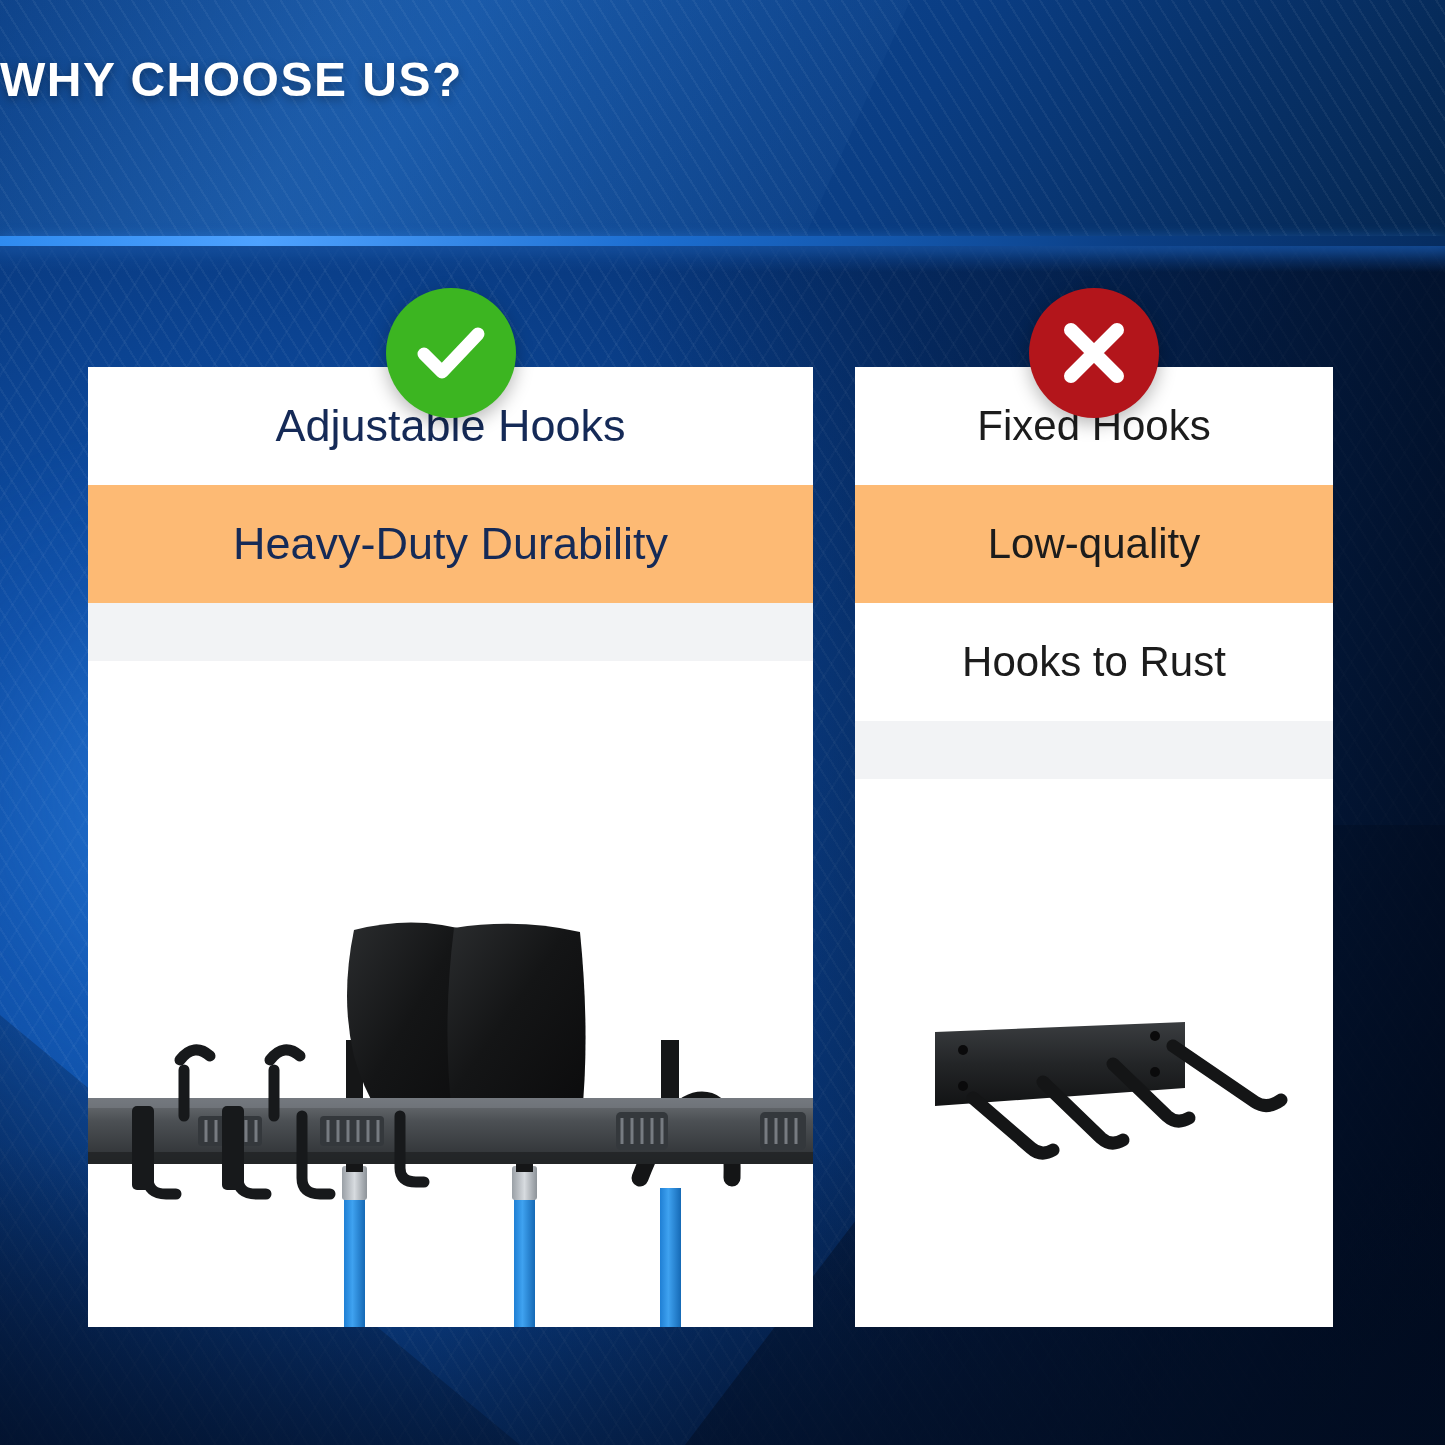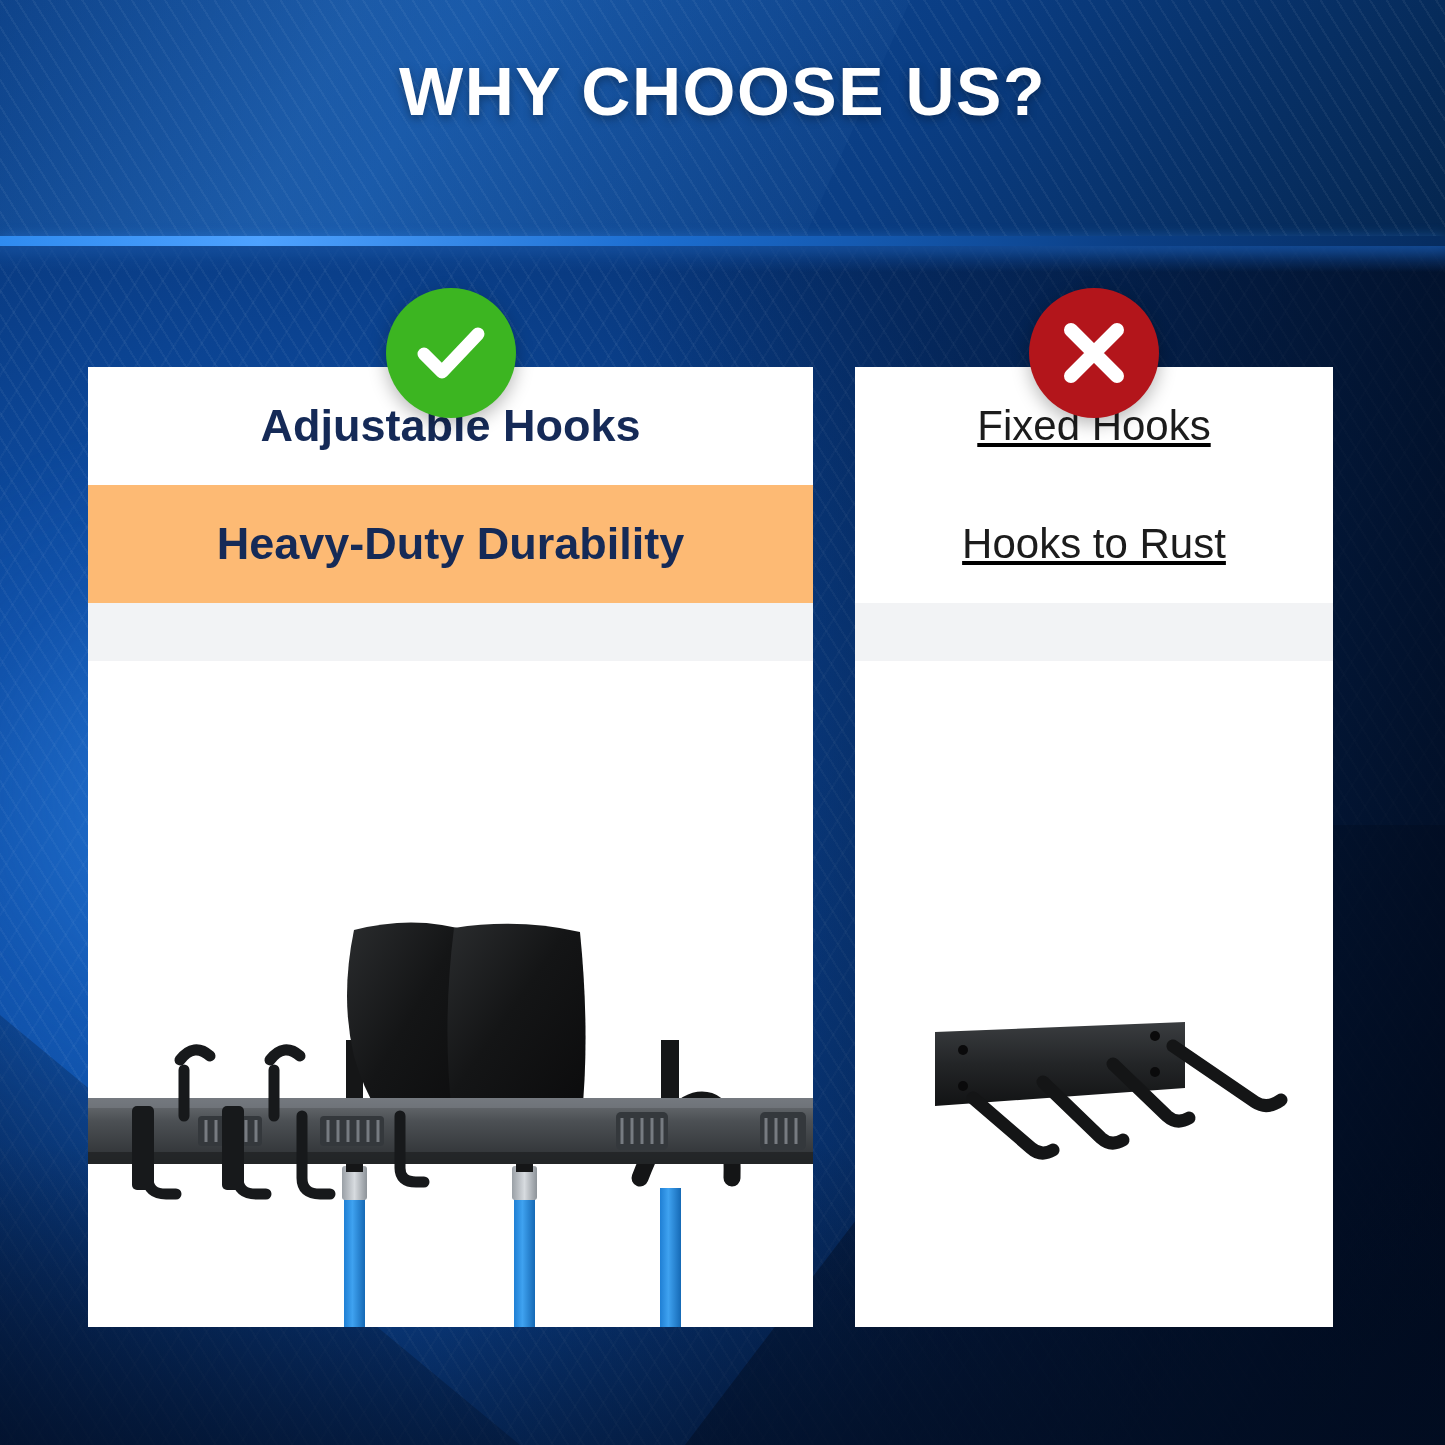--- a/index.html
+++ b/index.html
@@ -122,23 +122,23 @@
     width: 100%;
     height: 26px;
     background: linear-gradient(to bottom, rgba(18,74,150,0.85), rgba(8,42,90,0));
   }
 
   .title {
     position: absolute;
     left: 0;
     top: 52px;
     width: 100%;
-    text-align: center;
+    text-align: left;
     color: #ffffff;
-    font-size: 68px;
+    font-size: 48px;
     font-weight: bold;
     letter-spacing: 1.5px;
     text-shadow: 0 3px 10px rgba(0,0,0,0.35);
   }
 
   
   .card {
     position: absolute;
     background: #ffffff;
     overflow: hidden;
@@ -147,39 +147,38 @@
     left: 88px;
     top: 367px;
     width: 725px;
     height: 960px;
   }
   .card-right {
     left: 855px;
     top: 367px;
     width: 478px;
     height: 960px;
-    text-decoration: underline;
   }
 
   .row {
     display: flex;
     align-items: center;
     justify-content: center;
     box-sizing: border-box;
     padding: 0 22px;
     text-align: center;
   }
   .row.alt { background: #fdba74; }
   .row.plain { background: #ffffff; }
 
   .card-left .row {
     height: 118px;
     color: #152a57;
     font-size: 45px;
-    font-weight: bold;
+    font-weight: normal;
   }
   .card-right .row {
     height: 118px;
     color: #1c1c1c;
     font-size: 42px;
     font-weight: normal;
   }
 
   .spacer-row {
     height: 58px;
@@ -275,20 +274,23 @@
     </div>
     <div class="row alt">
       <span>Heavy-Duty Durability</span>
     </div>
     <div class="spacer-row"></div>
   </div>
 
   <div class="card card-right">
     <div class="row plain">
       <span>Fixed Hooks</span>
+    </div>
+    <div class="row alt">
+      <span>Low-quality</span>
     </div>
     <div class="row plain">
       <span>Hooks to Rust</span>
     </div>
     <div class="spacer-row"></div>
   </div>
 
   <div class="product-left">
     <svg width="725" height="407" viewBox="0 0 725 407" xmlns="http://www.w3.org/2000/svg">
       <defs>

